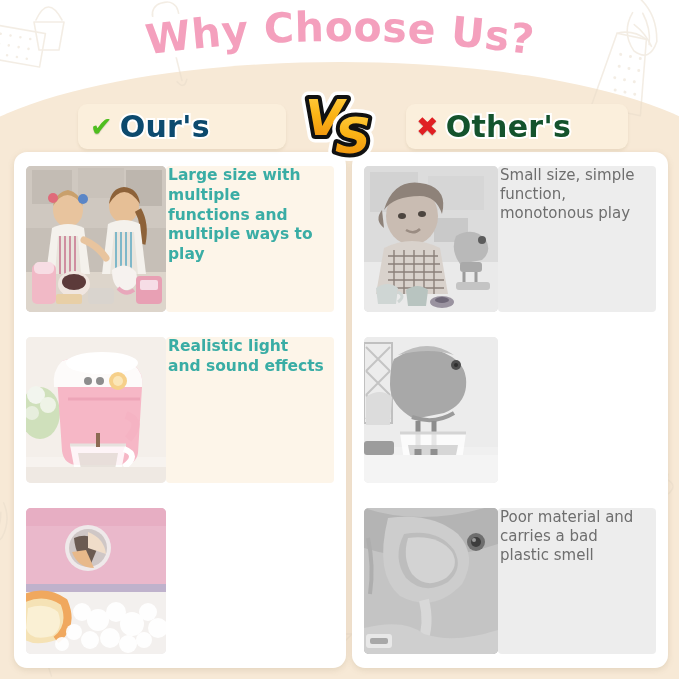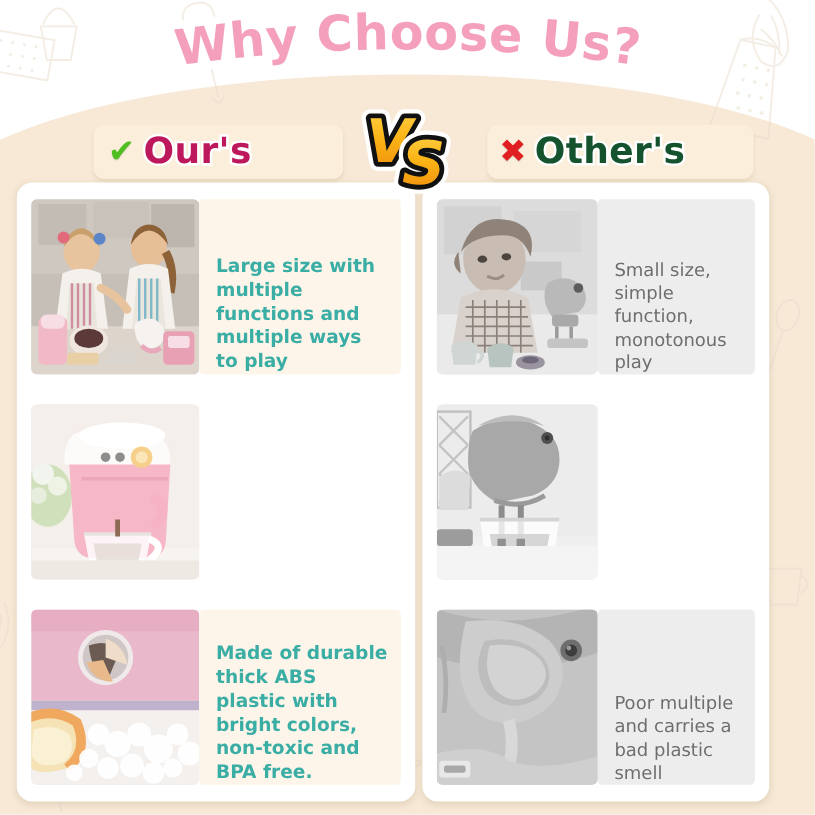--- a/index.html
+++ b/index.html
@@ -52,53 +52,53 @@
     font-family:"DejaVu Sans",sans-serif;
   }
   .mark-check{color:#4fbe1f;}
   .mark-cross{color:#e01f23;}
   .pill-label{
     font-family:"DejaVu Sans",sans-serif;
     font-weight:bold;font-size:30px;letter-spacing:.3px;
     -webkit-text-stroke:4px #ffffff;
     paint-order:stroke fill;
   }
-  .label-ours{color:#be185d;}
+  .label-ours{color:#0c4a6e;}
   .label-other{color:#14532d;}
 
   
   .vs-badge{
     position:absolute;left:287px;top:83px;width:110px;height:78px;
     z-index:9;display:flex;align-items:center;justify-content:center;
   }
   .vs-badge svg{overflow:visible;}
 
   
   .card{
     position:absolute;top:152px;height:516px;
     background:#ffffff;border-radius:13px;
     box-shadow:0 2px 6px rgba(140,115,80,.18);
     z-index:4;
     padding:14px 12px;
     box-sizing:border-box;
     display:flex;flex-direction:column;justify-content:space-between;
   }
   .card-left{left:14px;width:332px;}
-  .card-right{left:352px;width:289px;}
+  .card-right{left:352px;width:316px;}
 
   .row{display:flex;align-items:stretch;height:146px;}
   .thumb{
     width:140px;flex:0 0 140px;border-radius:5px;overflow:hidden;
     position:relative;background:#e9e9e9;
   }
   .card-right .thumb{width:134px;flex:0 0 134px;}
   .thumb svg{display:block;width:100%;height:100%;}
   .panel{
-    flex:1 1 auto;display:flex;align-items:flex-end;
-    padding:0 10px 0 14px;
+    flex:1 1 auto;display:flex;align-items:flex-start;
+    padding:0 10px 0 2px;
     border-radius:4px;
   }
   .card-left .panel{background:#fdf5e9;}
   .card-right .panel{background:#ededed;}
   .panel-txt{
     font-family:"DejaVu Sans",sans-serif;
     font-size:15.5px;line-height:1.28;font-weight:bold;
     margin:0;
   }
   .card-left .panel-txt{color:#3aada5;}
@@ -323,20 +323,23 @@
           <path d="M100 78 q18 6 2 24" fill="none" stroke="#f5b3c3" stroke-width="8"></path>
 
           <path d="M44 108 h56 l-6 32 h-44z" fill="#ffffff" opacity=".85"></path>
           <path d="M44 108 h56" stroke="#e6e2de" stroke-width="3"></path>
           <path d="M52 116 h40 l-4 22 h-32z" fill="#d9cfc6" opacity=".6"></path>
           <path d="M72 96 v14" stroke="#8c6a53" stroke-width="4"></path>
           <path d="M98 112 q16 6 0 18" fill="none" stroke="#ffffff" stroke-width="6"></path>
           <rect x="0" y="130" width="140" height="16" fill="#efe9e3"></rect>
         </svg>
       </div>
+      <div class="panel">
+        <p class="panel-txt">Realistic light and sound effects</p>
+      </div>
     </div>
 
     <div class="row">
       <div class="thumb">
         <svg viewBox="0 0 140 146" preserveAspectRatio="xMidYMid slice">
           <rect width="140" height="146" fill="#f0eef0"></rect>
           <rect x="0" y="0" width="140" height="76" fill="#eab8cb"></rect>
           <rect x="0" y="0" width="140" height="18" fill="#e7aec3"></rect>
           <circle cx="62" cy="40" r="23" fill="#efe9ea"></circle>
           <circle cx="62" cy="40" r="19" fill="#cfc7c6"></circle>
@@ -358,23 +361,20 @@
             <circle cx="122" cy="104" r="9"></circle>
               <circle cx="132" cy="120" r="10"></circle>
             <circle cx="48" cy="124" r="8"></circle>
               <circle cx="64" cy="132" r="9"></circle>
             <circle cx="84" cy="130" r="10"></circle>
               <circle cx="102" cy="136" r="9"></circle>
             <circle cx="118" cy="132" r="8"></circle>
               <circle cx="36" cy="136" r="7"></circle>
           </g>
         </svg>
-      </div>
-      <div class="panel">
-        <p class="panel-txt">Made of durable thick ABS plastic with bright colors, non-toxic and BPA free.</p>
       </div>
     </div>
   </div>
 
   <div class="card card-right">
 
     <div class="row">
       <div class="thumb">
         <svg viewBox="0 0 134 146" preserveAspectRatio="xMidYMid slice">
           <rect width="134" height="146" fill="#e2e2e2"></rect>
@@ -457,18 +457,18 @@
           <circle cx="112" cy="34" r="5" fill="#3d3d3d"></circle>
           <circle cx="110" cy="32" r="2" fill="#9a9a9a"></circle>
           <path d="M4 30 q6 28 2 56" stroke="#aeaeae" stroke-width="4" fill="none"></path>
           <path d="M60 92 q6 24 -2 44" stroke="#d8d8d8" stroke-width="10" fill="none"></path>
           <path d="M0 120 q40 -10 60 6 q30 10 74 -4 v24 h-134z" fill="#cfcfcf"></path>
           <rect x="2" y="126" width="26" height="14" rx="3" fill="#e8e8e8"></rect>
           <rect x="6" y="130" width="18" height="6" rx="2" fill="#a8a8a8"></rect>
         </svg>
       </div>
       <div class="panel">
-        <p class="panel-txt">Poor multiple and carries a bad plastic smell</p>
+        <p class="panel-txt">Poor material and carries a bad plastic smell</p>
       </div>
     </div>
   </div>
 
 </div>
 
 </body></html>

